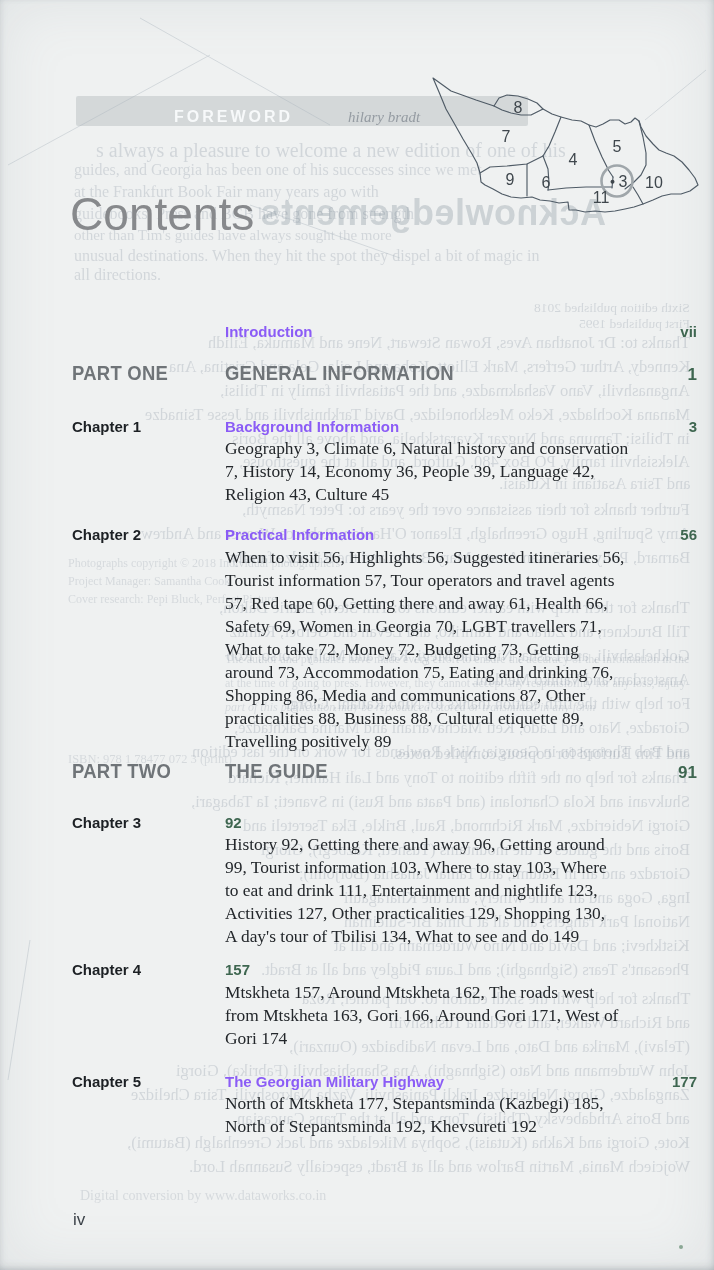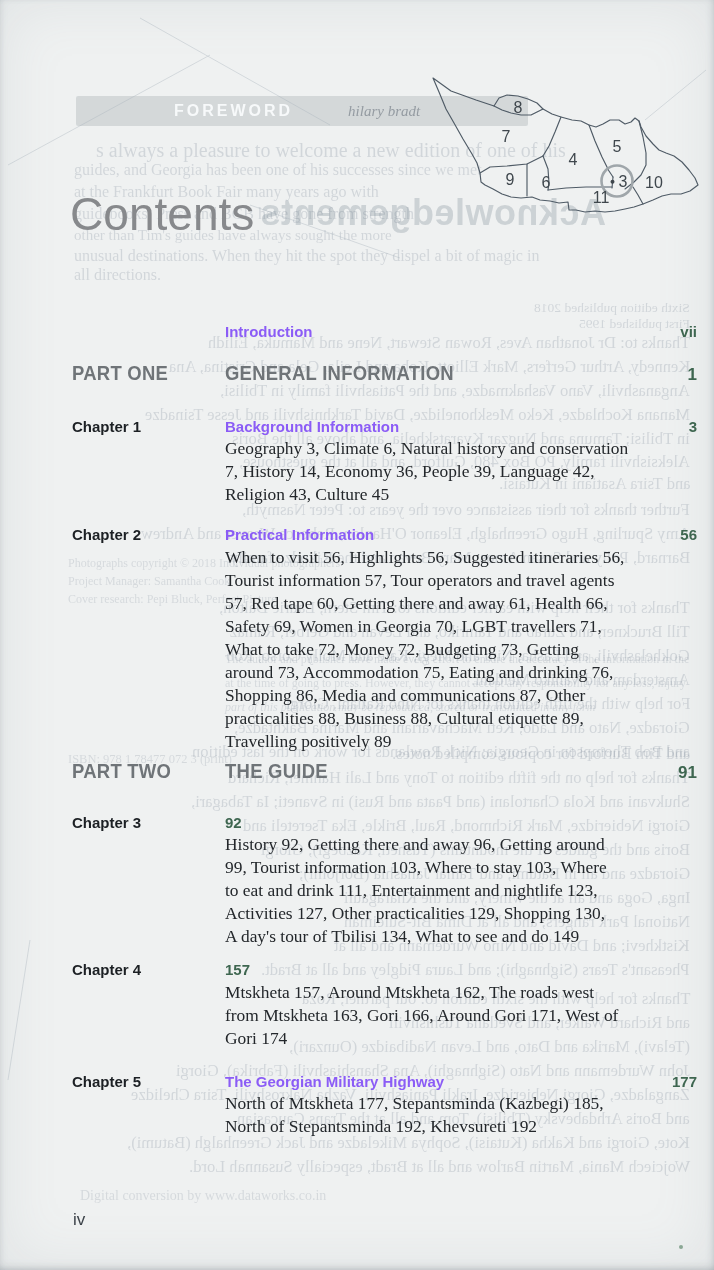--- a/index.html
+++ b/index.html
@@ -9,21 +9,21 @@
                inset 0 -7px 10px -6px rgba(90,100,110,.30), inset 4px 0 8px -5px rgba(120,128,136,.25);
     font-family:"Liberation Sans",sans-serif;}
   
   #bleed{position:absolute;inset:0;z-index:1;}
   .gline{position:absolute;font-family:"Liberation Serif",serif;color:#3d4e66;opacity:.16;white-space:nowrap;}
   .gline.mir{transform:scaleX(-1);}
   .gline.sm{opacity:.14;}
   .gh-heading{position:absolute;top:192px;right:108px;font:700 36px "Liberation Sans",sans-serif;
     color:#7f8c96;opacity:.30;letter-spacing:.5px;transform:scaleX(-1);white-space:nowrap;}
   .gband{position:absolute;left:76px;top:96px;width:452px;height:30px;border-radius:2px;
-    background:rgba(136,146,152,.26);display:flex;align-items:center;padding-left:98px;box-sizing:border-box;}
+    background:rgba(136,146,152,.26);display:flex;align-items:flex-end;padding-left:98px;box-sizing:border-box;}
   .gband .fw{font:700 16px "Liberation Sans",sans-serif;letter-spacing:3px;color:rgba(250,252,253,.92);}
   .gband .by{font:italic 400 15px "Liberation Serif",serif;color:rgba(96,106,116,.55);margin-left:55px;}
   
   #creases{position:absolute;inset:0;z-index:2;pointer-events:none;}
   
   .content{position:absolute;inset:0;z-index:3;}
   #page-title{position:absolute;left:70px;top:190px;margin:0;font:400 47px/1 "Liberation Sans",sans-serif;
     color:#87898c;letter-spacing:0;transform:scaleX(.98);transform-origin:0 50%;}
   #map{position:absolute;left:406px;top:63px;}
   .row{position:absolute;left:72px;width:625px;display:flex;align-items:baseline;}

